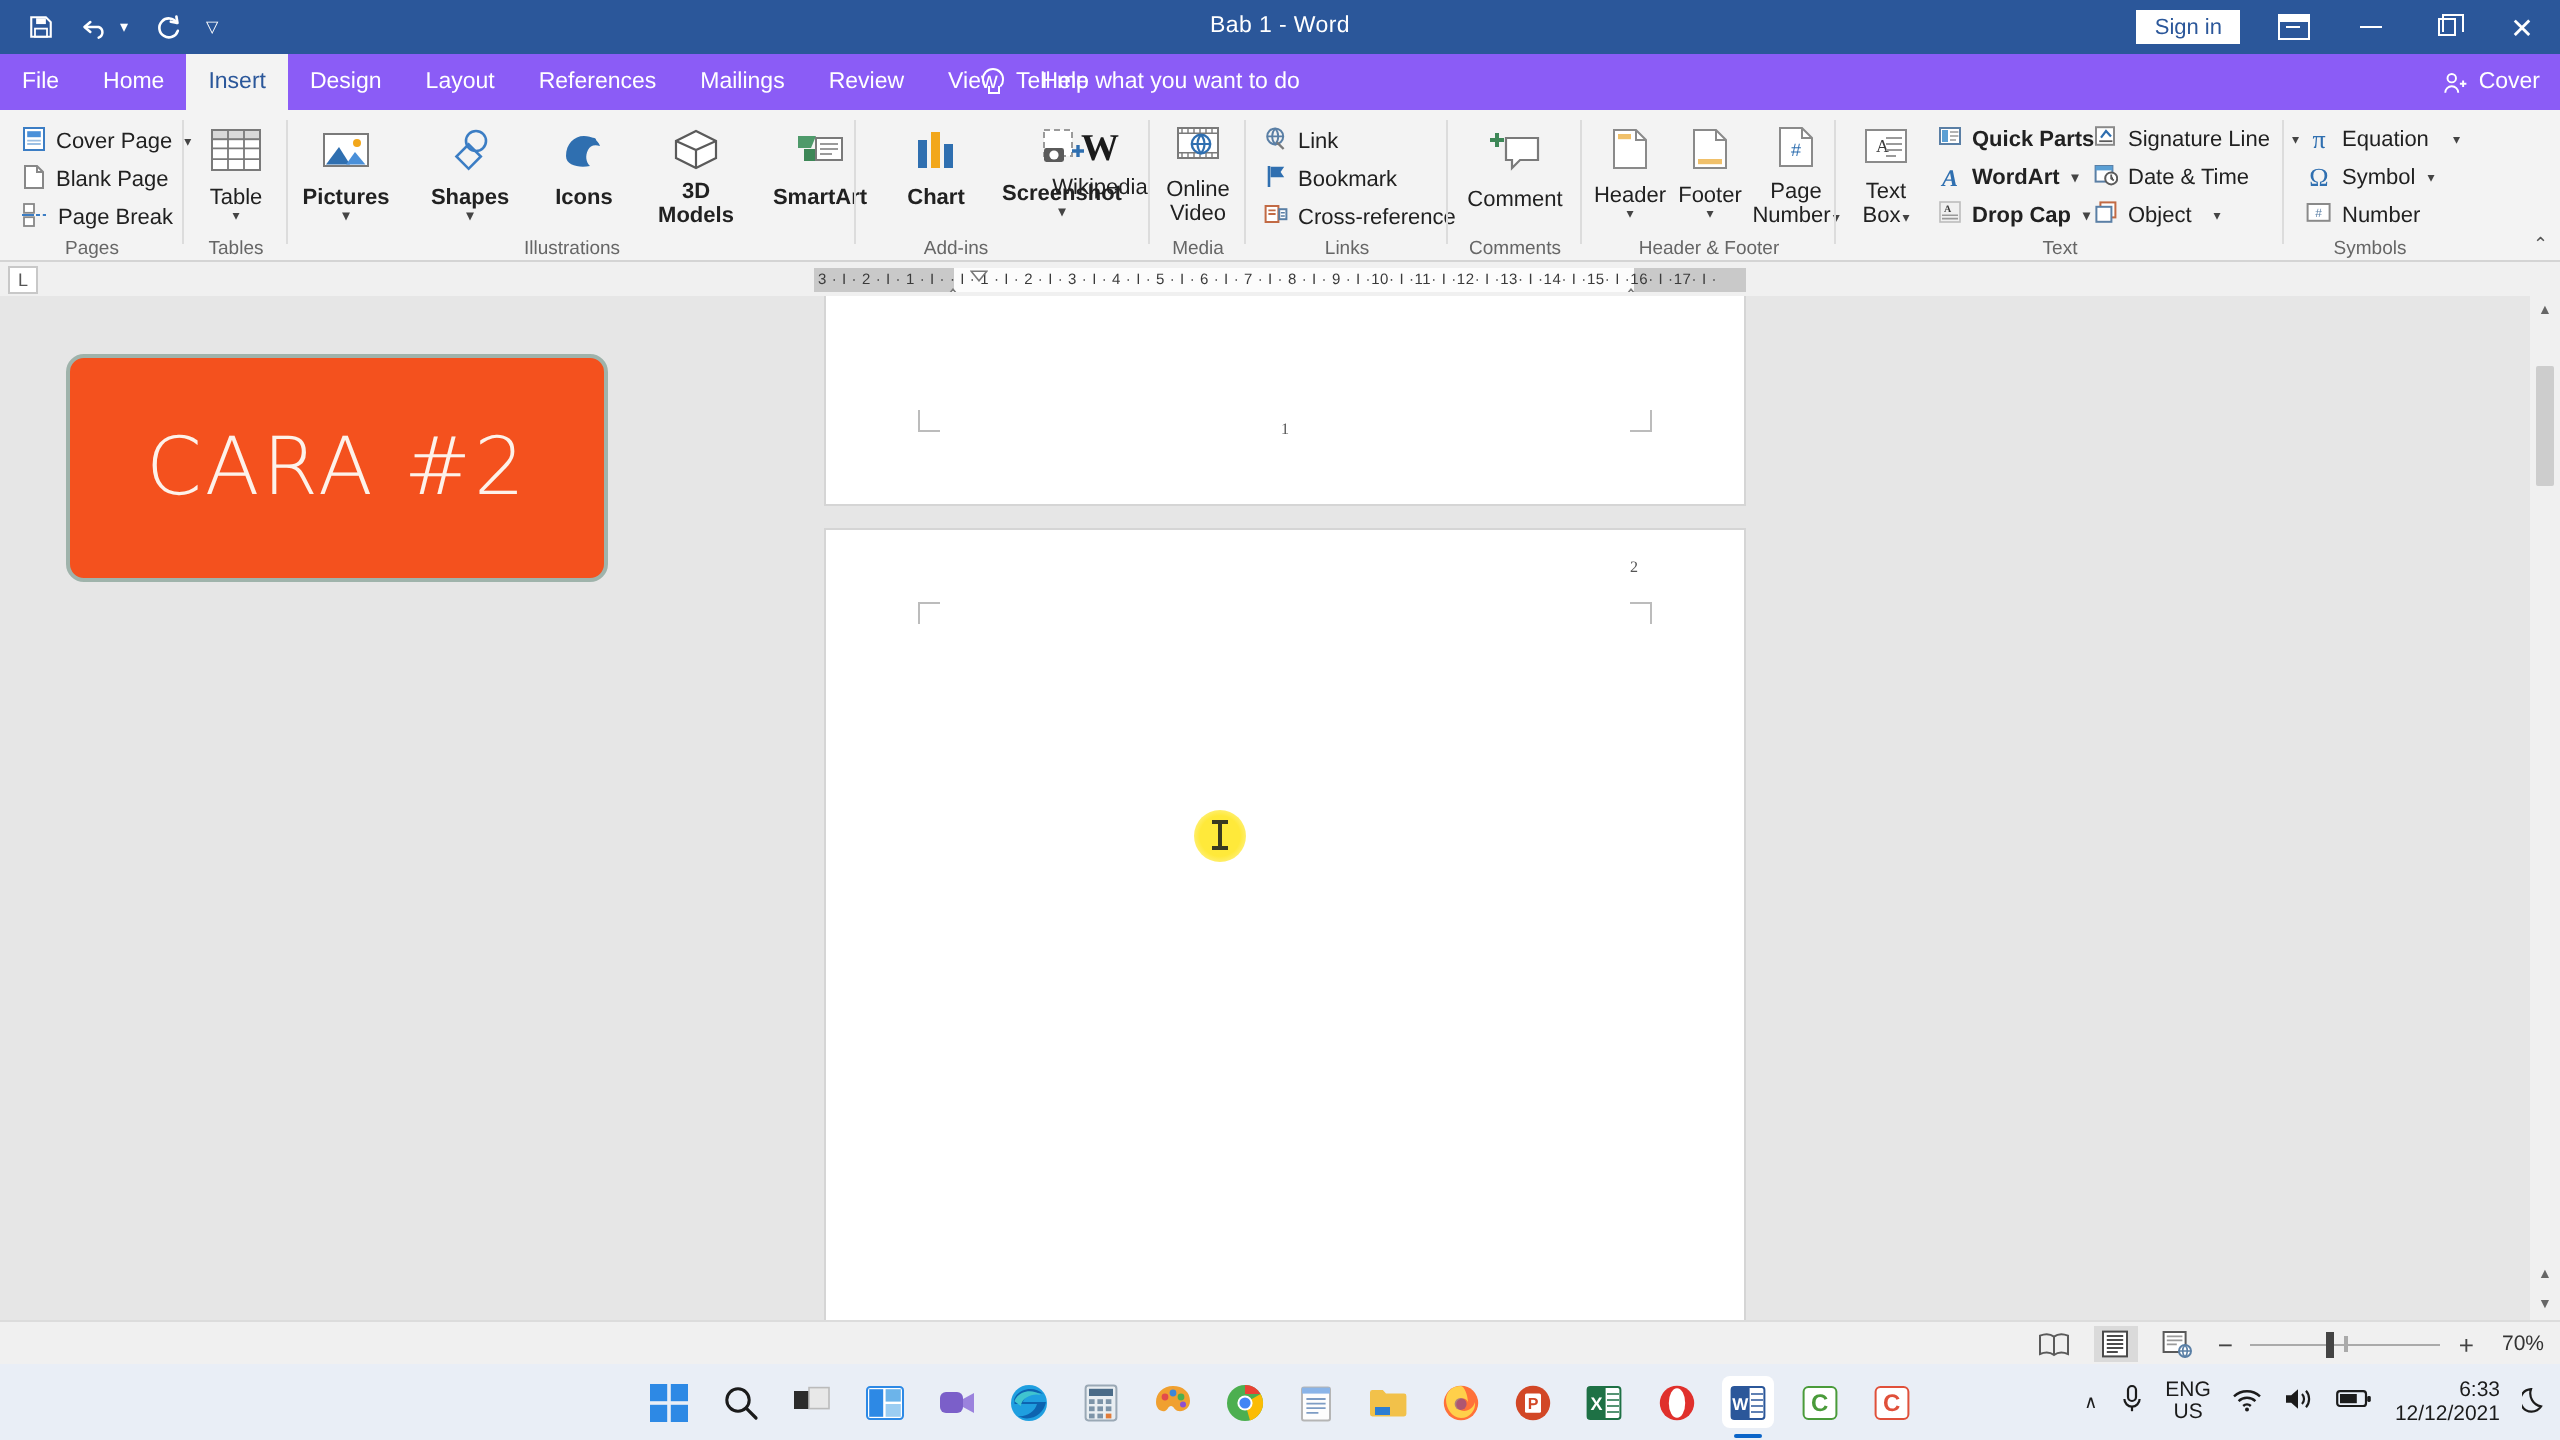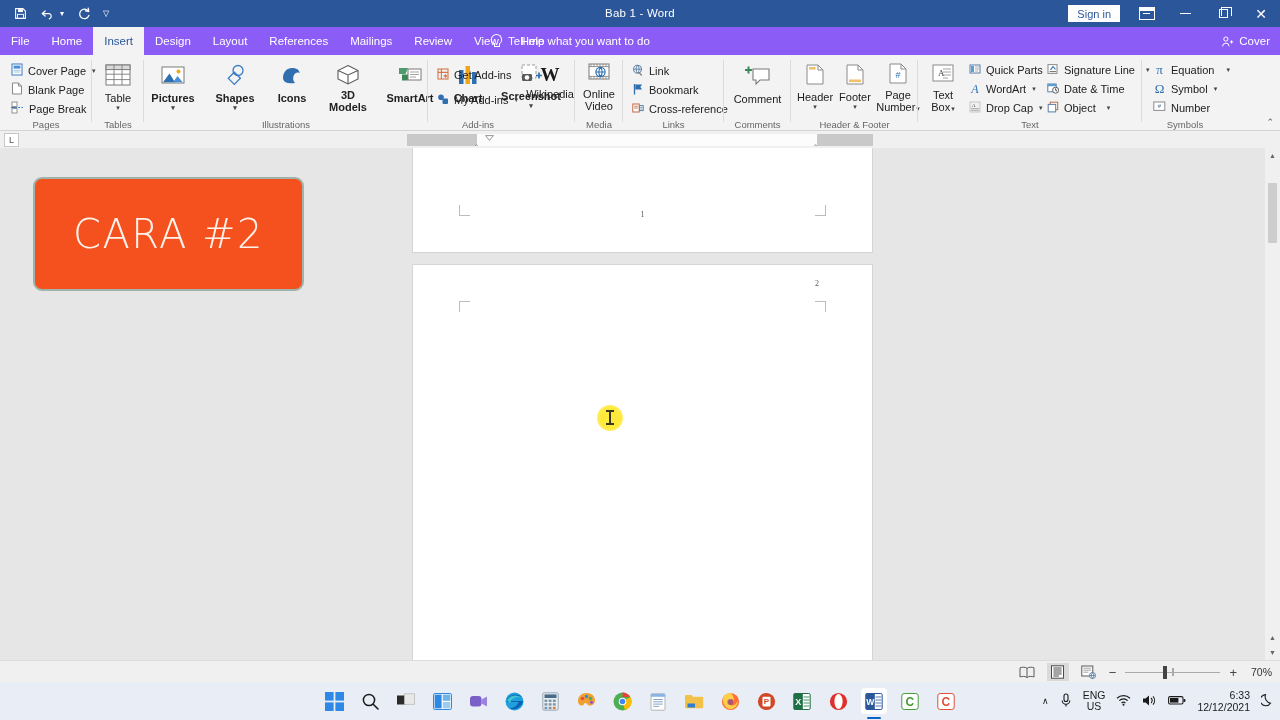--- a/index.html
+++ b/index.html
@@ -379,42 +379,20 @@
           </span>
           <span class="lbl">Screenshot</span>
           <span class="dcaret">▾</span>
         </div>
       </div>
       <div class="group-label">Illustrations</div>
       <div class="group-sep" style="right:0;"></div>
     </div>
 
     <div class="group" style="left:428px; width:147px;">
-      <div style="position:absolute; left:6px; top:10px;">
-        <div class="smallitem">
-          <span class="ic">
-            <svg width="12" height="12" viewBox="0 0 12 12">
-                <rect x="1" y="1" width="10" height="10" fill="none" stroke="#d4764a" stroke-width="1.1"></rect>
-                <path d="M1 4.4h10M4.4 1v10" stroke="#d4764a" stroke-width="1.1"></path>
-                <path d="M6.7 8h3.6M8.5 6.2v3.6" stroke="#d4764a" stroke-width="1.3"></path>
-              </svg>
-          </span>
-          <span>Get Add-ins</span>
-        </div>
-        <div class="smallitem" style="margin-top:6px;">
-          <span class="ic">
-            <svg width="12" height="12" viewBox="0 0 12 12">
-                <circle cx="4" cy="4.3" r="2.8" fill="#2f6fb0"></circle>
-                <rect x="5.5" y="5.5" width="5.5" height="5.5" rx="1" fill="#2f6fb0"></rect>
-              </svg>
-          </span>
-          <span>My Add-ins</span>
-          <span class="caret">▾</span>
-        </div>
-      </div>
       <div class="bigbtn" style="position:absolute; left:99px; top:6px; width:46px;">
         <span class="ic" style="font-family:'Liberation Serif',serif; font-size:19px; line-height:22px; color:#1a1a1a; font-weight:700;">W</span>
         <span class="lbl">Wikipedia</span>
       </div>
       <div class="group-label" style="left:-20px; width:140px;">Add-ins</div>
       <div class="group-sep" style="right:0;"></div>
     </div>
 
     <div class="group" style="left:575px; width:48px;">
       <div class="bigbtn" style="position:absolute; left:4px; top:4px; width:40px;">
@@ -527,21 +505,21 @@
       <div class="bigbtn" style="position:absolute; left:6px; top:5px; width:38px;">
         <span class="ic">
           <svg width="24" height="22" viewBox="0 0 24 22">
               <rect x="2" y="2" width="20" height="16" fill="#fff" stroke="#8a8a8a" stroke-width="1"></rect>
               <text x="7" y="13" font-size="9" fill="#3a3a3a" font-family="serif">A</text>
               <path d="M12 6h8M12 9h8M12 12h8M12 15h5" stroke="#9a9a9a" stroke-width=".9"></path>
             </svg>
         </span>
         <span class="lbl"><span>Text</span><br><span>Box</span><span class="caret">▾</span></span>
       </div>
-      <div style="position:absolute; left:48px; top:5px;">
+      <div style="position:absolute; left:48px; top:5px;font-weight:bold;">
         <div class="smallitem">
           <span class="ic">
             <svg width="12" height="12" viewBox="0 0 12 12">
                 <rect x="1" y="2" width="10" height="8" fill="#fff" stroke="#5a7fa5" stroke-width="1"></rect>
                 <rect x="2" y="3" width="3" height="6" fill="#5a9fd4"></rect>
                 <path d="M6 4h4.2M6 6h4.2M6 8h3" stroke="#9a9a9a" stroke-width=".8"></path>
               </svg>
           </span>
           <span>Quick Parts</span>
           <span class="caret">▾</span>
@@ -628,20 +606,21 @@
 
     <div style="position:absolute; right:6px; bottom:3px; font-size:9px; color:#555; cursor:pointer;">⌃</div>
   </div>
 
   <div class="docwrap">
 
     <div class="rulerrow">
       <div class="tabsel">L</div>
       <div class="hruler">
         <div class="white" style="left:70px; width:340px;"></div>
+        <span class="txt">3 · I · 2 · I · 1 · I ·      · I · 1 · I · 2 · I · 3 · I · 4 · I · 5 · I · 6 · I · 7 · I · 8 · I · 9 · I ·10· I ·11· I ·12· I ·13· I ·14· I ·15· I ·16· I ·17· I ·</span>
         <span class="indent-marker" style="left:78px; top:-1px;">
           <svg width="9" height="6" viewBox="0 0 9 6">
               <path d="M0.6 0.6 h7.8 L4.5 5.4 Z" fill="#fff" stroke="#7a7a7a" stroke-width=".8"></path>
             </svg>
         </span>
         <span class="indent-marker" style="left:65px; top:8px;">
           <svg width="9" height="6" viewBox="0 0 9 6">
               <path d="M4.5 0.6 L8.4 5.4 H0.6 Z" fill="#fff" stroke="#7a7a7a" stroke-width=".8"></path>
             </svg>
         </span>

